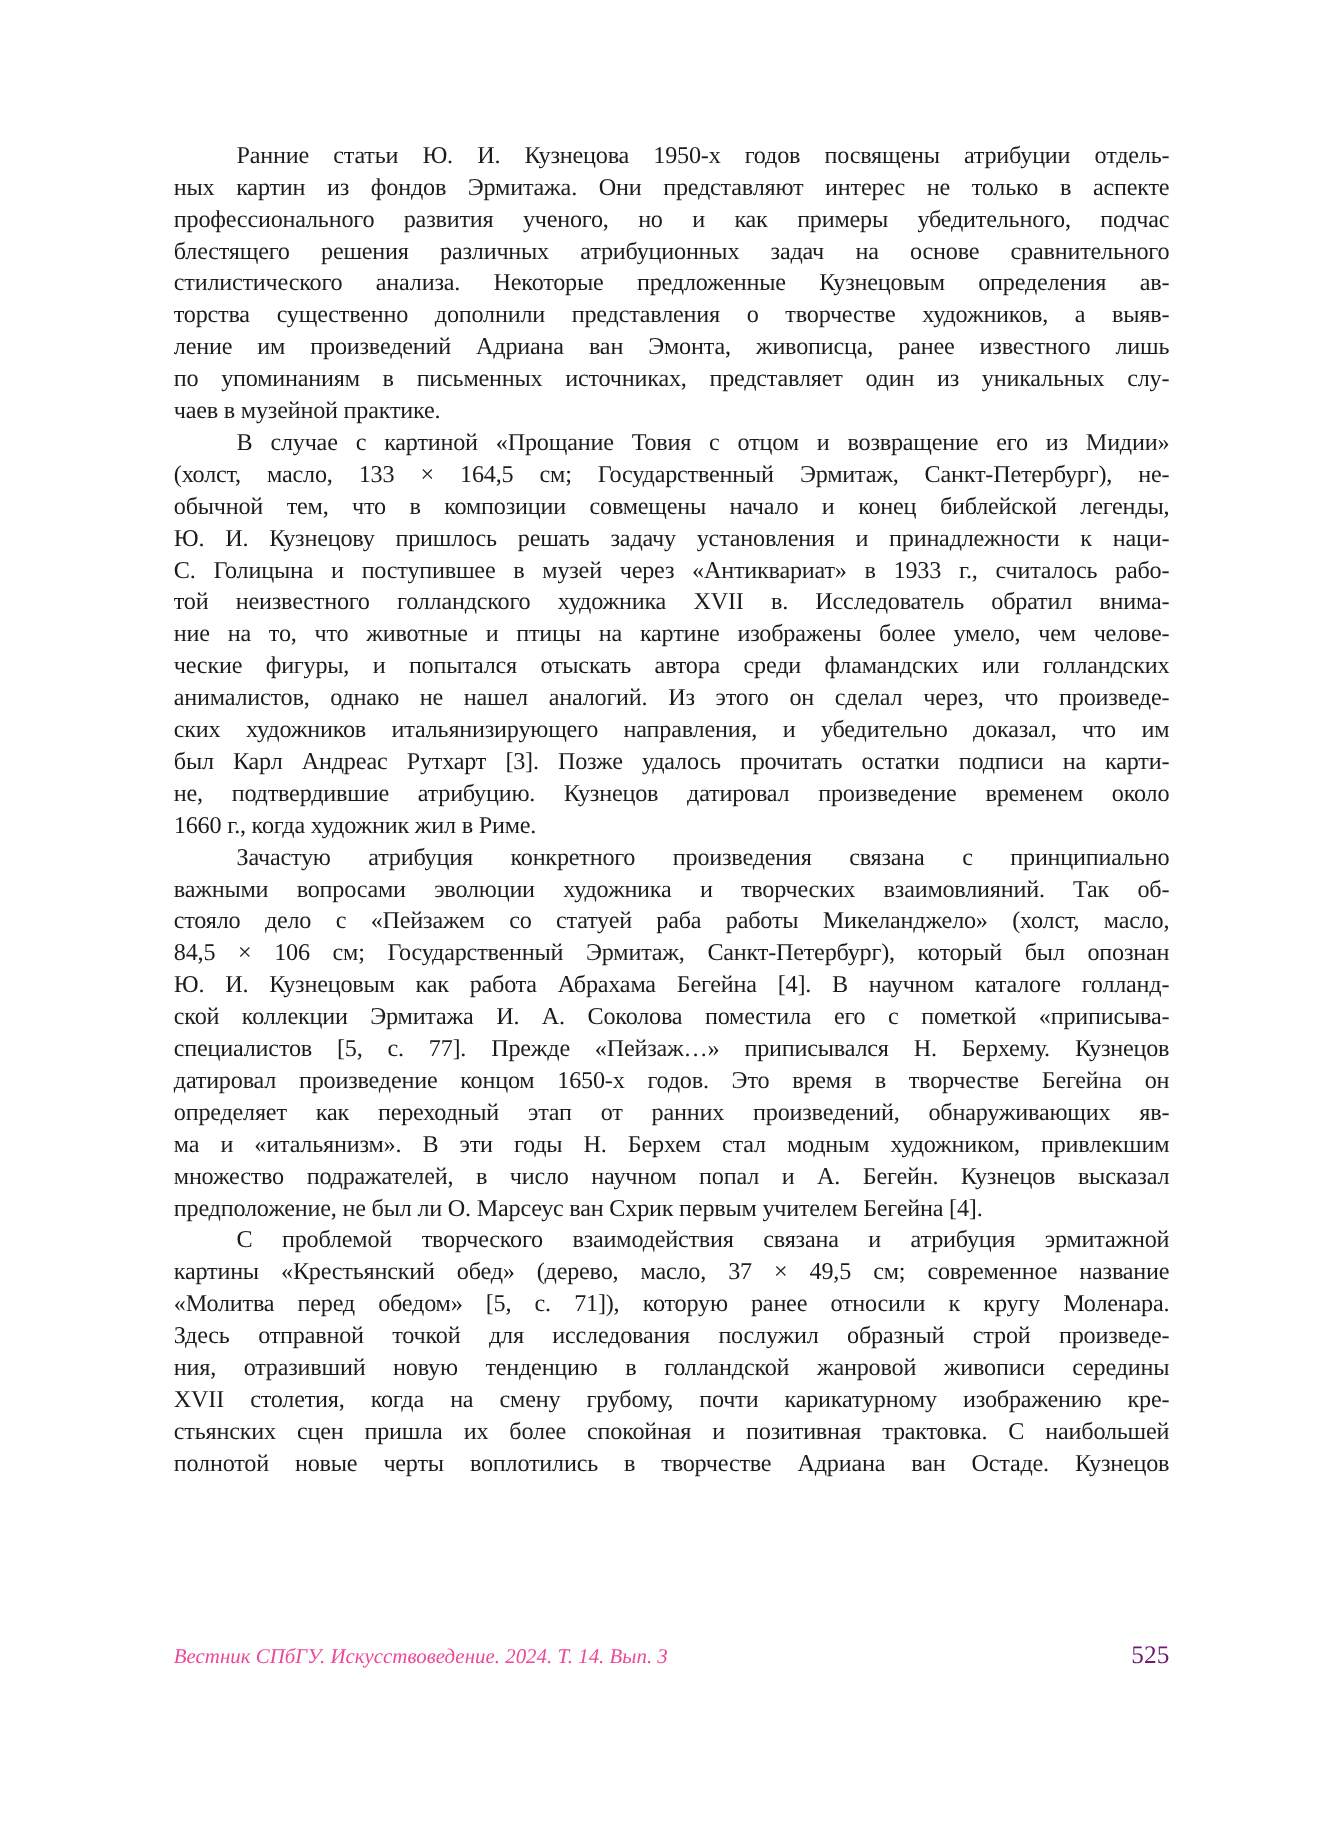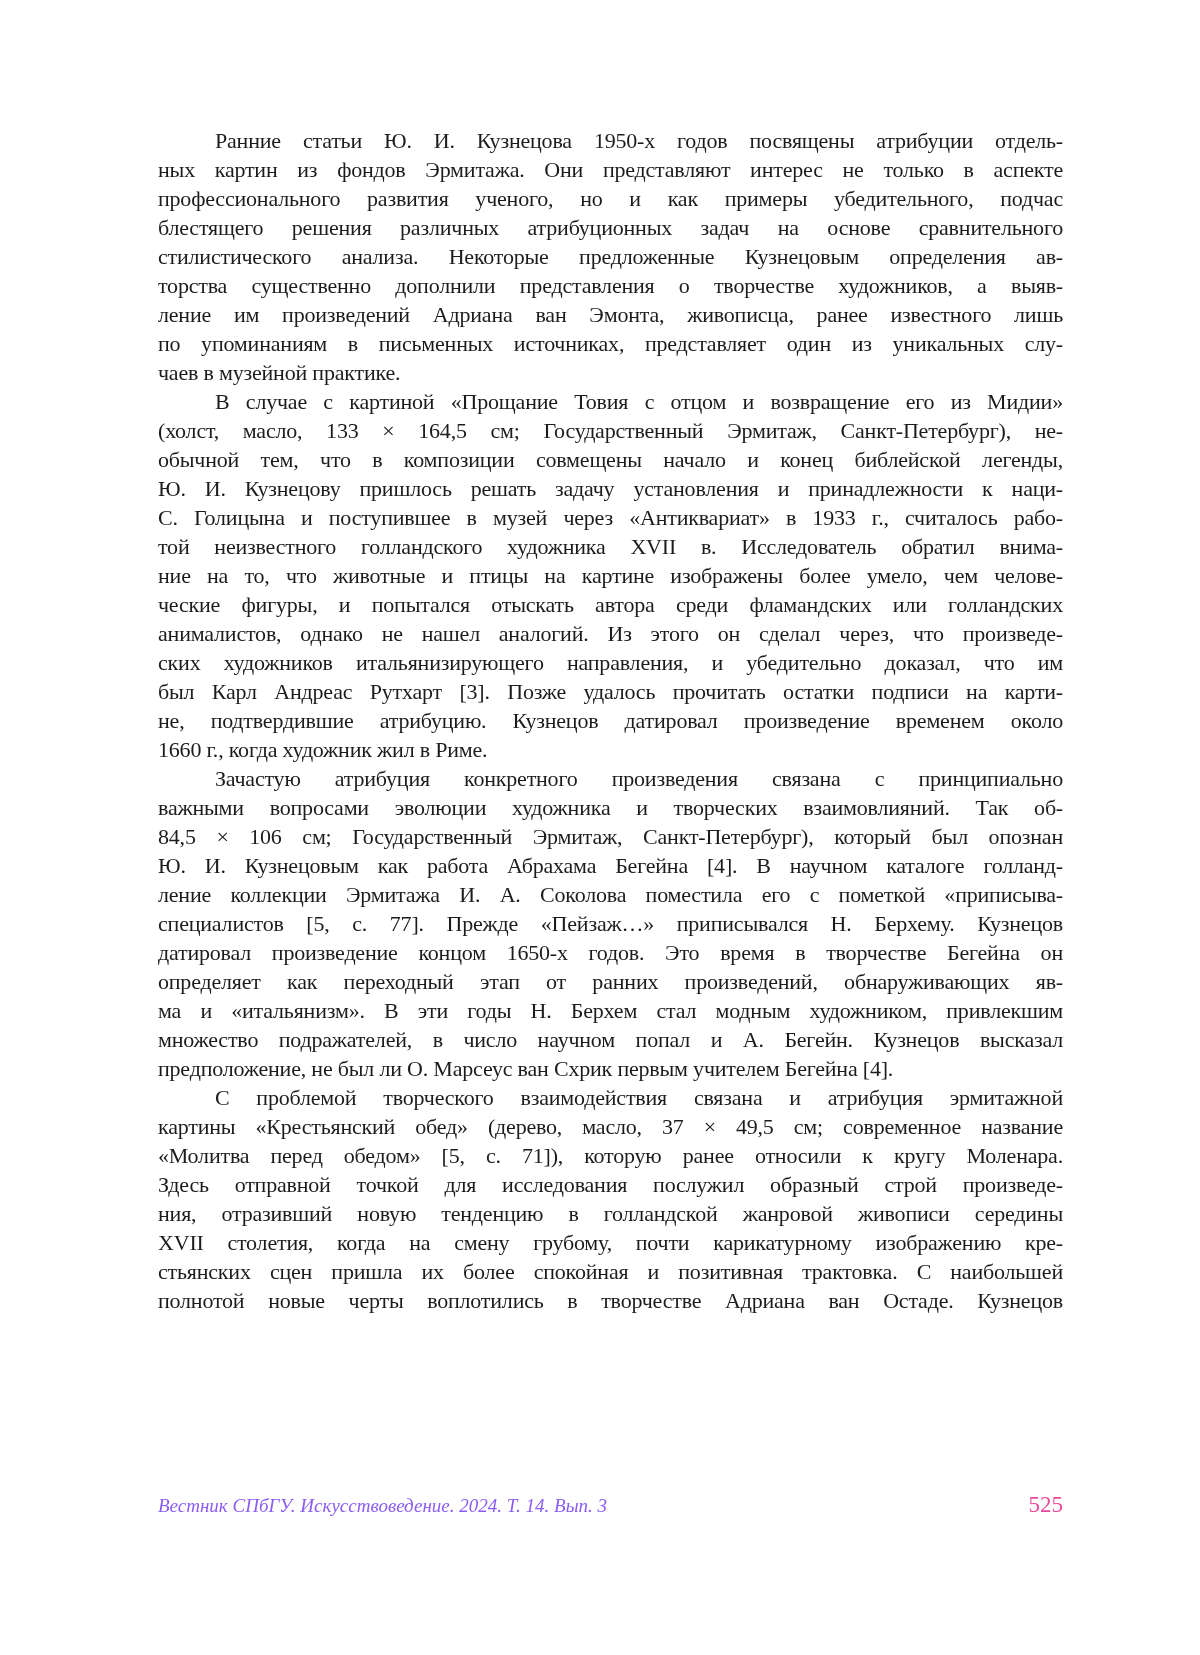--- a/index.html
+++ b/index.html
@@ -42,26 +42,26 @@
     left: 158px;
     top: 1492px;
     width: 905px;
     display: flex;
     justify-content: space-between;
     align-items: baseline;
   }
   .footer .journal {
     font-style: italic;
     font-size: 19px;
-    color: #8b5cf6;
+    color: #ec4899;
   }
   .footer .pagenum {
     font-style: normal;
     font-size: 23px;
-    color: #ec4899;
+    color: #701a75;
   }
 </style>
 </head>
 <body>
 
 <div class="page">
 
   <div class="text-block">
 
   <div class="line indent">Ранние статьи Ю. И. Кузнецова 1950-х годов посвящены атрибуции отдель-</div>
@@ -81,23 +81,24 @@
       <div class="line">той неизвестного голландского художника XVII в. Исследователь обратил внима-</div>
       <div class="line">ние на то, что животные и птицы на картине изображены более умело, чем челове-</div>
       <div class="line">ческие фигуры, и попытался отыскать автора среди фламандских или голландских</div>
       <div class="line">анималистов, однако не нашел аналогий. Из этого он сделал через, что произведе-</div>
       <div class="line">ских художников итальянизирующего направления, и убедительно доказал, что им</div>
       <div class="line">был Карл Андреас Рутхарт [3]. Позже удалось прочитать остатки подписи на карти-</div>
       <div class="line">не, подтвердившие атрибуцию. Кузнецов датировал произведение временем около</div>
       <div class="line lastline">1660 г., когда художник жил в Риме.</div>
       <div class="line indent">Зачастую атрибуция конкретного произведения связана с принципиально</div>
       <div class="line">важными вопросами эволюции художника и творческих взаимовлияний. Так об-</div>
+      <div class="line">стояло дело с «Пейзажем со статуей раба работы Микеланджело» (холст, масло,</div>
       <div class="line">84,5 × 106 см; Государственный Эрмитаж, Санкт-Петербург), который был опознан</div>
       <div class="line">Ю. И. Кузнецовым как работа Абрахама Бегейна [4]. В научном каталоге голланд-</div>
-      <div class="line">ление коллекции Эрмитажа И. А. Соколова поместила его с пометкой «приписыва-</div>
+      <div class="line">ской коллекции Эрмитажа И. А. Соколова поместила его с пометкой «приписыва-</div>
       <div class="line">специалистов [5, с. 77]. Прежде «Пейзаж…» приписывался Н. Берхему. Кузнецов</div>
       <div class="line">датировал произведение концом 1650-х годов. Это время в творчестве Бегейна он</div>
       <div class="line">определяет как переходный этап от ранних произведений, обнаруживающих яв-</div>
       <div class="line">ма и «итальянизм». В эти годы Н. Берхем стал модным художником, привлекшим</div>
       <div class="line">множество подражателей, в число научном попал и А. Бегейн. Кузнецов высказал</div>
       <div class="line lastline">предположение, не был ли О. Марсеус ван Схрик первым учителем Бегейна [4].</div>
       <div class="line indent">С проблемой творческого взаимодействия связана и атрибуция эрмитажной</div>
       <div class="line">картины «Крестьянский обед» (дерево, масло, 37 × 49,5 см; современное название</div>
       <div class="line">«Молитва перед обедом» [5, с. 71]), которую ранее относили к кругу Моленара.</div>
       <div class="line">Здесь отправной точкой для исследования послужил образный строй произведе-</div>

